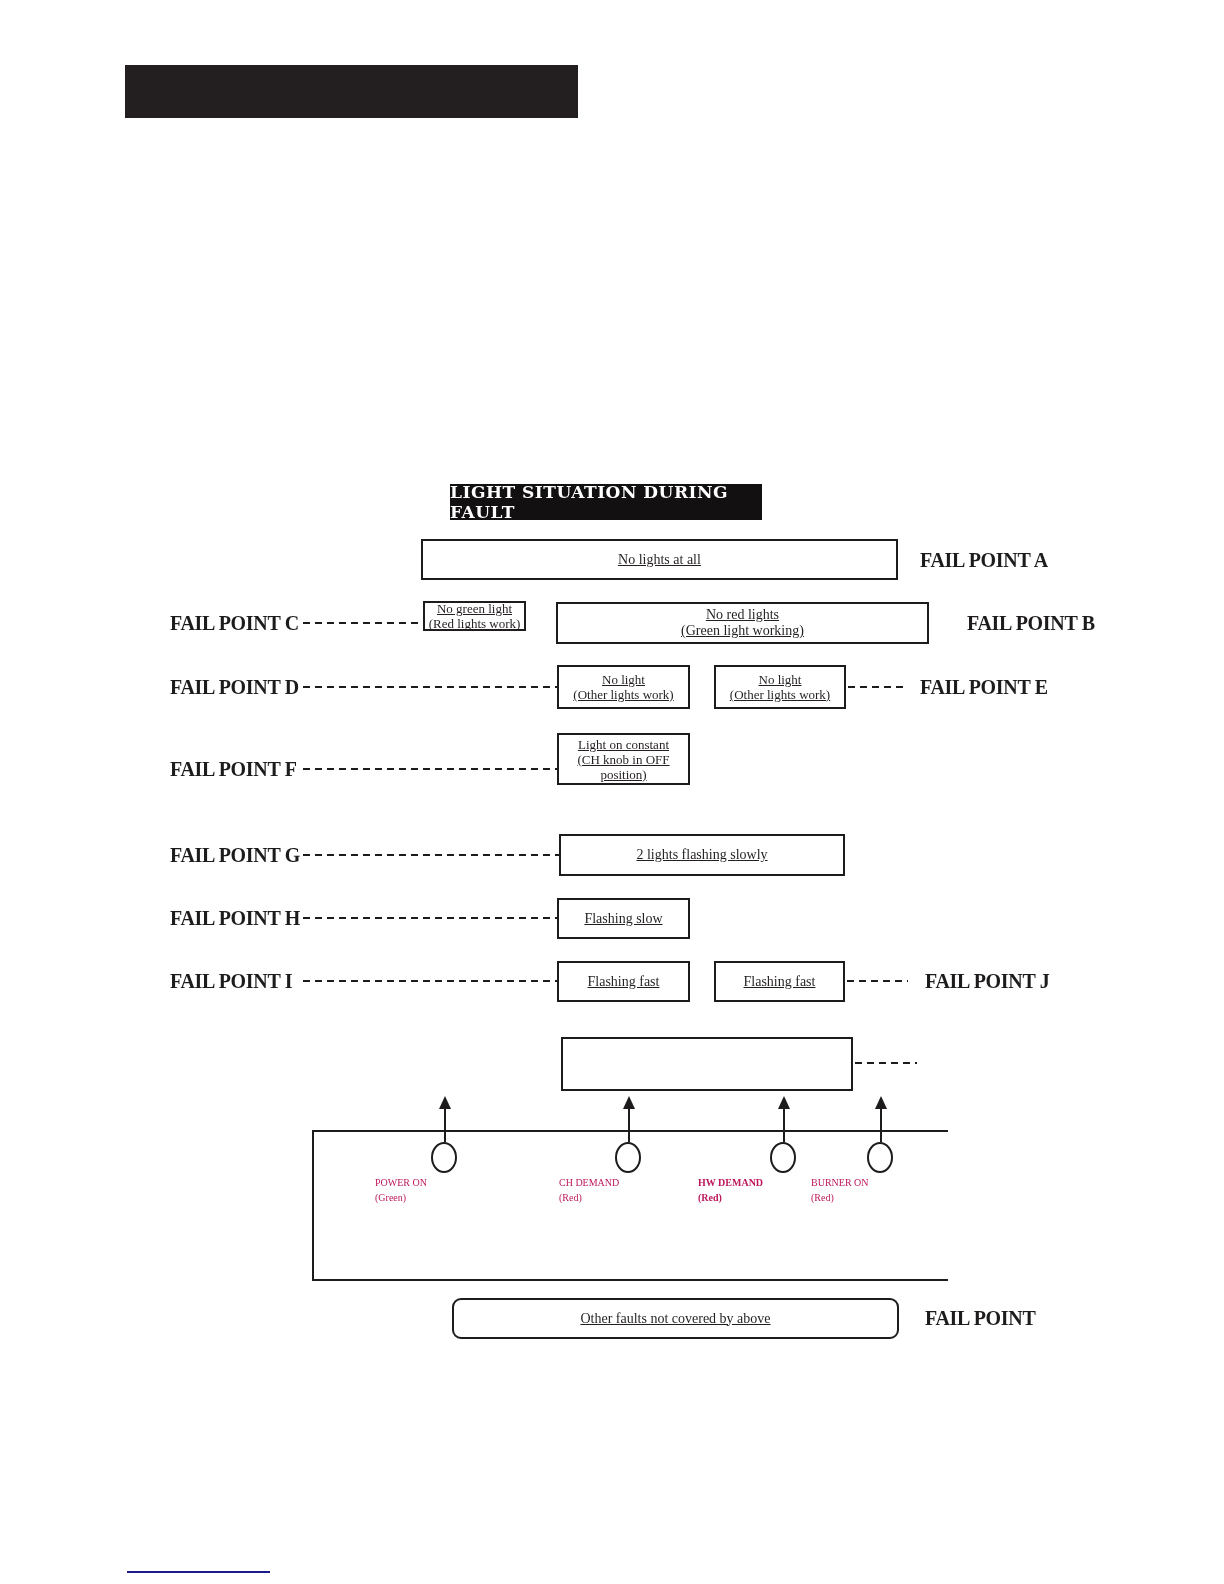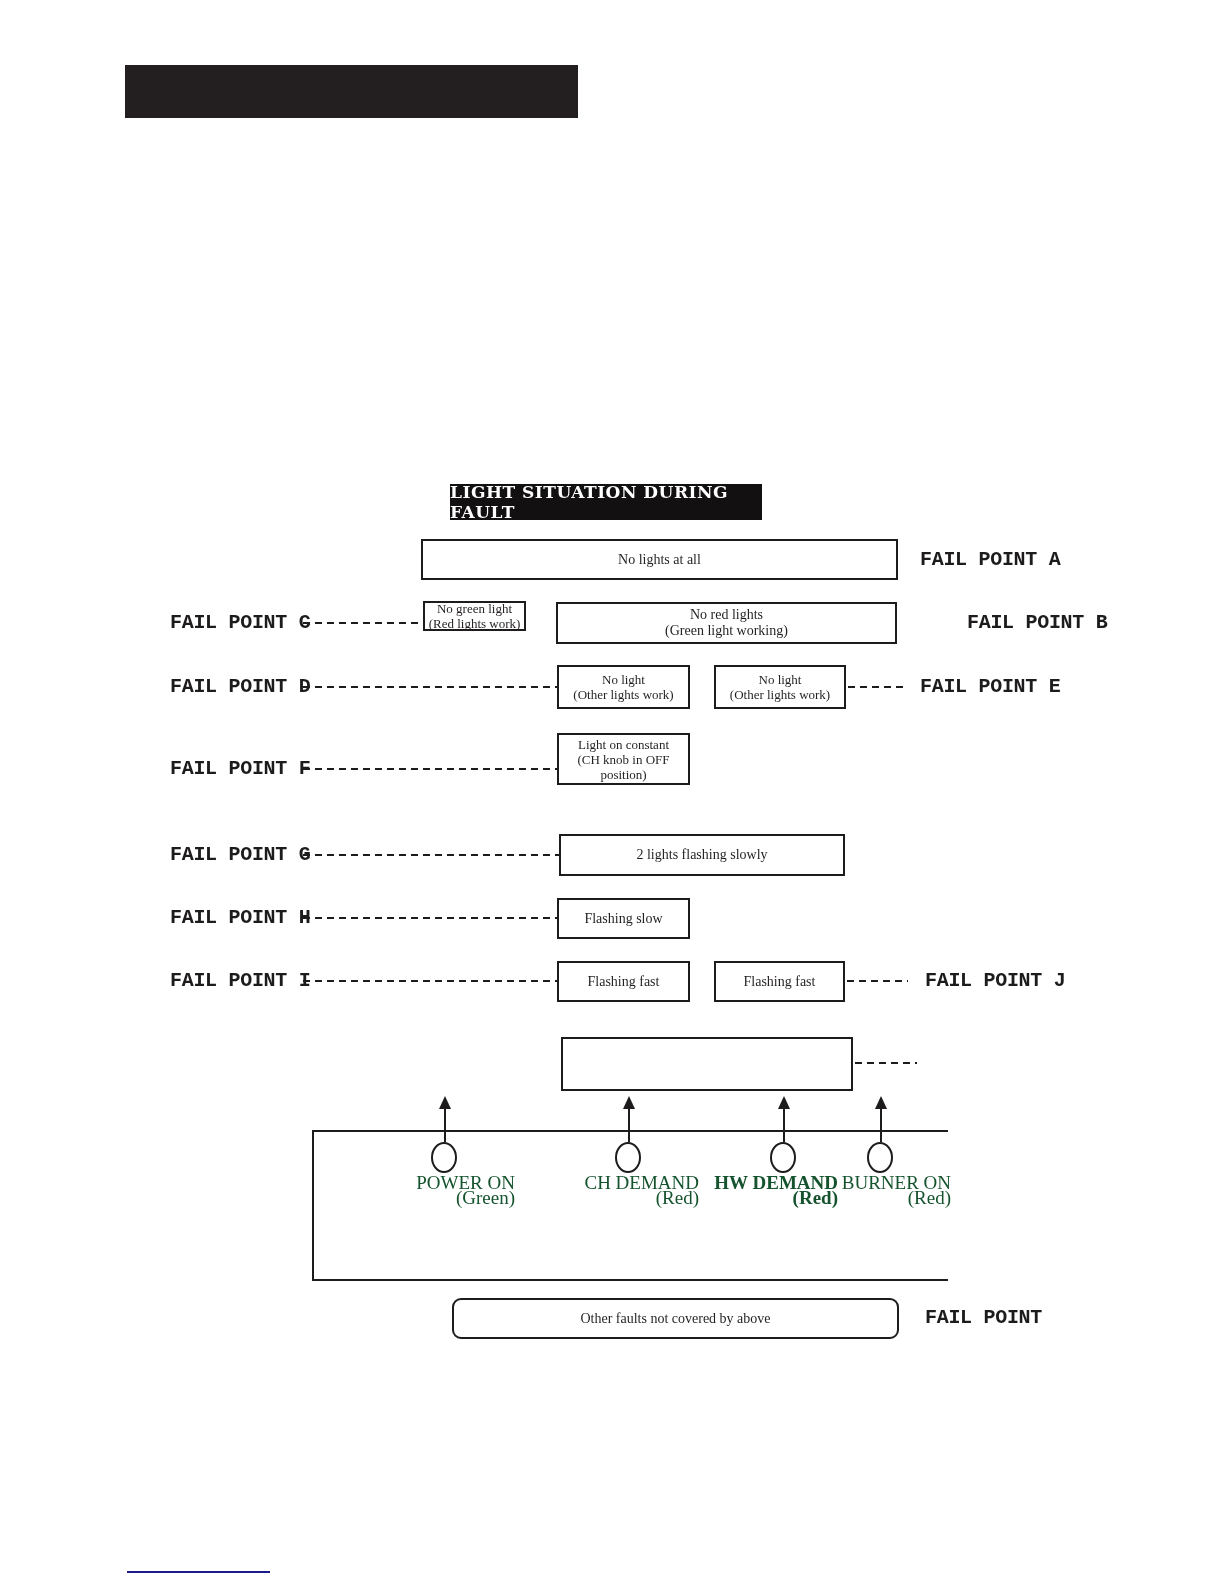--- a/index.html
+++ b/index.html
@@ -18,26 +18,26 @@
   
   .title-box{
     left:450px;top:484px;width:312px;height:36px;background:#121010;
     color:#ffffff;display:flex;align-items:center;justify-content:center;
     font-family:"DejaVu Serif", serif;font-weight:bold;font-size:17px;letter-spacing:0.5px;
   }
   
   .fbox{
     border:2px solid var(--ink);background:#fff;
     display:flex;flex-direction:column;align-items:center;justify-content:center;
-    text-align:center;font-size:14px;line-height:16px;color:#231f20;
+    text-align:center;font-size:14px;line-height:16px;color:#231f20;text-decoration:underline;
   }
   .fbox.small{font-size:13px;line-height:15px;}
   
   .fp{
-    font-family:Liberation Mono, monospace;font-weight:bold;font-size:20px;
+    font-family:Liberation Serif, serif;font-weight:bold;font-size:20px;
     height:24px;line-height:24px;white-space:nowrap;letter-spacing:-0.3px;
   }
   
   .dash{
     height:2px;
     background:repeating-linear-gradient(to right, var(--ink) 0, var(--ink) 7px, transparent 7px, transparent 12px);
   }
   
   .panel{
     left:312px;top:1130px;width:636px;height:151px;
@@ -45,21 +45,21 @@
   }
   .lamp{
     width:26px;height:31px;border:2px solid var(--ink);border-radius:50%;background:#fff;
   }
   .stem{width:2px;background:var(--ink);}
   .ahead{
     width:0;height:0;border-left:6px solid transparent;border-right:6px solid transparent;
     border-bottom:13px solid var(--ink);
   }
   .ind-label{
-    width:140px;text-align:right;font-size:19px;line-height:15px;color:#14532d;
+    width:140px;text-align:left;font-size:10px;line-height:15px;color:#be185d;
   }
   .blue-rule{left:127px;top:1571px;width:143px;height:2px;background:var(--accent);}
 </style>
 </head>
 <body>
 
 <div class="abs redbar"></div>
 
 <div class="abs title-box">LIGHT SITUATION DURING FAULT</div>
 
@@ -67,21 +67,21 @@
   <div>No lights at all</div>
 </div>
 <div class="abs fp" style="left:920px;top:548px;">FAIL POINT A</div>
 
 <div class="abs fp" style="left:170px;top:611px;">FAIL POINT C</div>
 <div class="abs dash" style="left:303px;top:622px;width:120px;"></div>
 <div class="abs fbox small" style="left:423px;top:601px;width:103px;height:30px;">
   <div>No green light</div>
   <div>(Red lights work)</div>
 </div>
-<div class="abs fbox" style="left:556px;top:602px;width:341px;height:42px;">
+<div class="abs fbox" style="left:556px;top:602px;width:373px;height:42px;">
   <div>No red lights</div>
   <div>(Green light working)</div>
 </div>
 <div class="abs fp" style="left:967px;top:611px;">FAIL POINT B</div>
 
 <div class="abs fp" style="left:170px;top:675px;">FAIL POINT D</div>
 <div class="abs dash" style="left:303px;top:686px;width:254px;"></div>
 <div class="abs fbox small" style="left:557px;top:665px;width:133px;height:44px;">
   <div>No light</div>
   <div>(Other lights work)</div>

